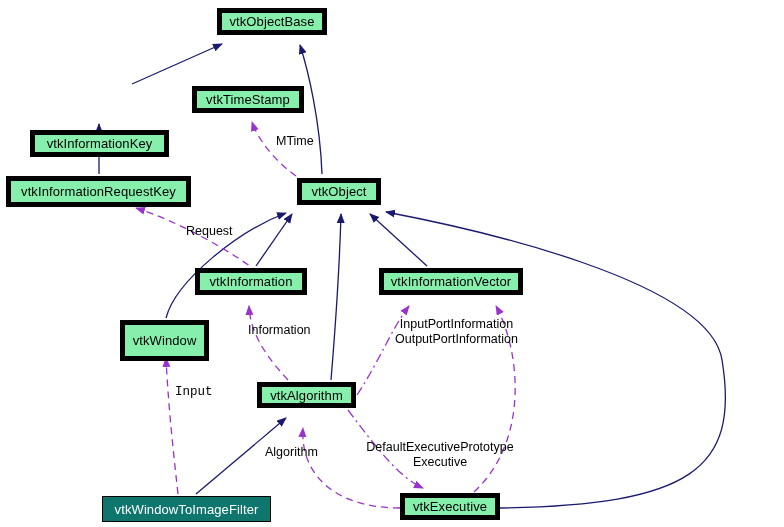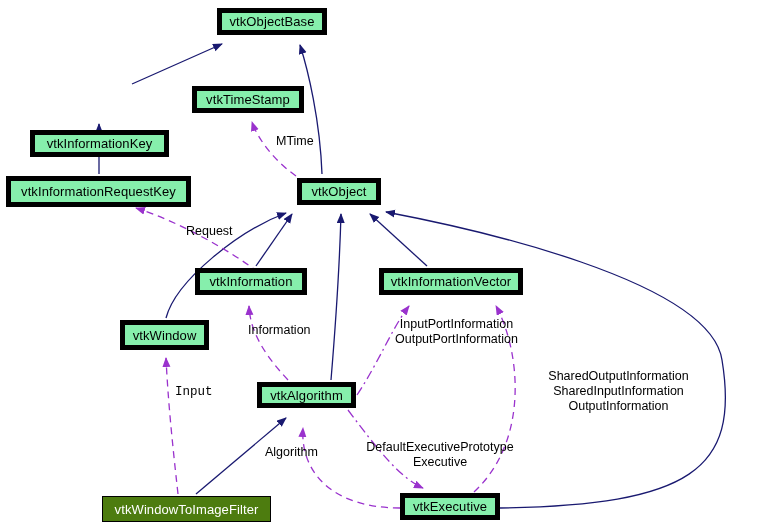--- a/index.html
+++ b/index.html
@@ -34,21 +34,21 @@
     font-size: 13px;
     line-height: 1;
     display: flex;
     align-items: center;
     justify-content: center;
     white-space: nowrap;
     letter-spacing: 0.1px;
     z-index: 3;
   }
   .node.current {
-    background: #4d7c0f;
+    background: #0f766e;
     color: #ffffff;
     border: 1px solid #000000;
   }
   .edge-label {
     position: absolute;
     font-size: 12.5px;
     color: #000000;
     line-height: 15px;
     white-space: pre;
     background: transparent;
@@ -116,40 +116,37 @@
   <div class="node" style="left:192px; top:86px; width:112px; height:27px;">vtkTimeStamp</div>
 
   <div class="node" style="left:6px; top:176px; width:185px; height:31px;">vtkInformationRequestKey</div>
 
   <div class="node" style="left:297px; top:178px; width:84px; height:27px;">vtkObject</div>
 
   <div class="node" style="left:195px; top:268px; width:112px; height:27px;">vtkInformation</div>
 
   <div class="node" style="left:379px; top:268px; width:144px; height:27px;">vtkInformationVector</div>
 
-  <div class="node" style="left:120px; top:320px; width:89px; height:30px;">vtkWindow</div>
+  <div class="node" style="left:120px; top:320px; width:89px; height:41px;">vtkWindow</div>
 
   <div class="node" style="left:257px; top:382px; width:99px; height:26px;">vtkAlgorithm</div>
 
   <div class="node current" style="left:102px; top:496px; width:169px; height:26px;">vtkWindowToImageFilter</div>
 
   <div class="node" style="left:400px; top:493px; width:100px; height:27px;">vtkExecutive</div>
 
   <div class="edge-label left" style="left:276px; top:134px;">MTime</div>
 
   <div class="edge-label left" style="left:186px; top:224px;">Request</div>
 
   <div class="edge-label left" style="left:248px; top:323px;">Information</div>
 
   <div class="edge-label" style="left:388px; top:317px; width:137px;">InputPortInformation
 OutputPortInformation</div>
 
-  <div class="edge-label" style="left:546px; top:369px; width:145px;">SharedOutputInformation
-SharedInputInformation
-OutputInformation</div>
 
   <div class="edge-label left" style="left:175px; top:385px;font-family:Liberation Mono, monospace;">Input</div>
 
   <div class="edge-label left" style="left:265px; top:445px;">Algorithm</div>
 
   <div class="edge-label" style="left:357px; top:440px; width:166px;">DefaultExecutivePrototype
 Executive</div>
 
 </div>
 

